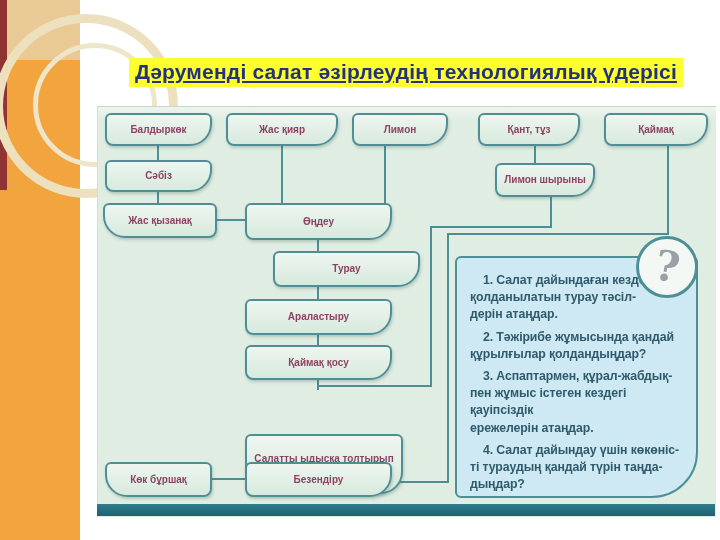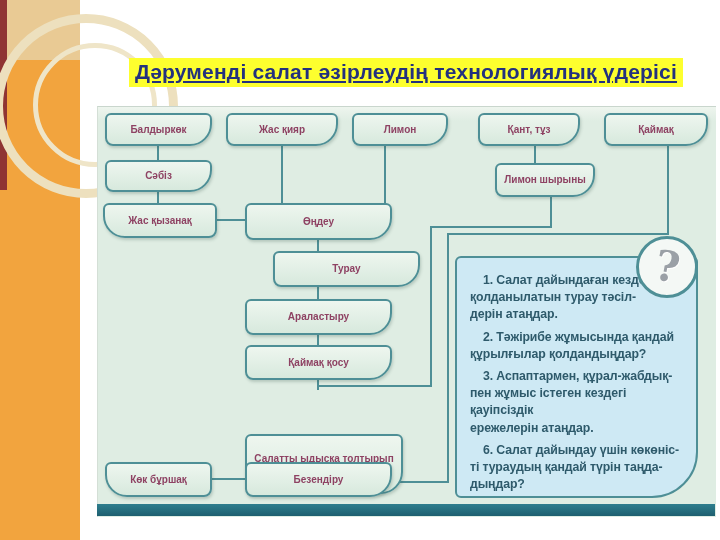--- a/index.html
+++ b/index.html
@@ -146,21 +146,21 @@
 
   <div class="qbox">
     <p class="qitem">1. Салат дайындаған кезде
 қолданылатын турау тәсіл-
 дерін атаңдар.</p>
     <p class="qitem">2. Тәжірибе жұмысында қандай
 құрылғылар қолдандыңдар?</p>
     <p class="qitem">3. Аспаптармен, құрал-жабдық-
 пен жұмыс істеген кездегі қауіпсіздік
 ережелерін атаңдар.</p>
-    <p class="qitem">6. Салат дайындау үшін көкөніс-
+    <p class="qitem">4. Салат дайындау үшін көкөніс-
 ті тураудың қандай түрін таңда-
 дыңдар?</p>
   </div>
   <div class="qcircle">
     <span class="qmark">?</span>
   </div>
 
 </div>
 
 </body></html>

